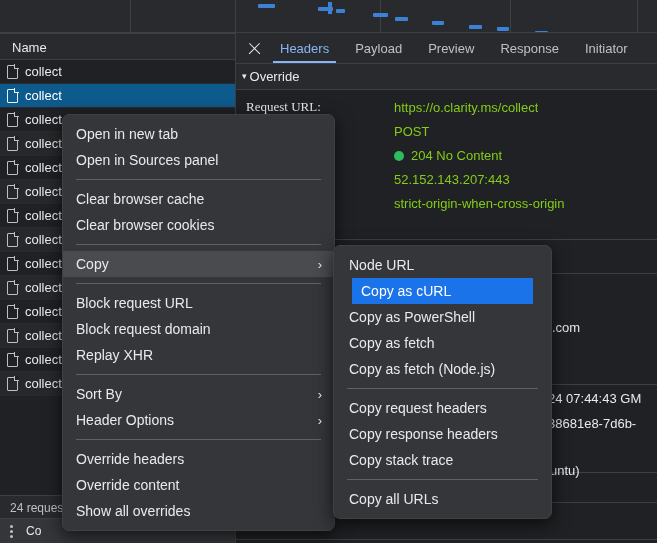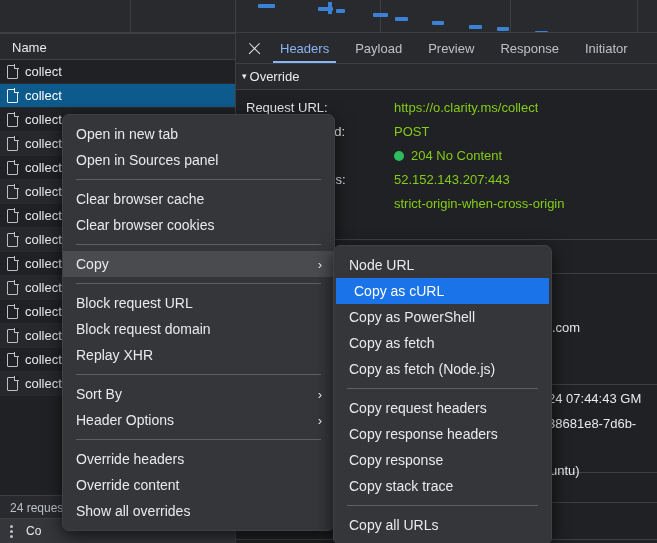--- a/index.html
+++ b/index.html
@@ -99,21 +99,21 @@
 
   .section-head{
     height:26px; display:flex; align-items:center; gap:3px;
     padding-left:6px; font-size:13px; color:#e8eaed;
     background:#292a2d; border-bottom:1px solid #3c4043;
   }
   .caret{ font-size:9px; color:#e8eaed; line-height:1; }
 
   .kv{ position:relative; font-size:13px; color:#e8eaed; padding:5px 0 0 10px; }
   .kvrow{ display:flex; height:24px; align-items:center; white-space:nowrap; }
-  .kvkey{ width:148px; flex:none; color:#e8eaed; }
+  .kvkey{ width:148px; flex:none; color:#e8eaed;font-family:Liberation Serif, serif; }
   .kvval{ color:#84cc16; overflow:hidden; white-space:nowrap; }
   .dot{ display:inline-block; width:10px; height:10px; border-radius:50%; background:#2bbc5d; margin-right:7px; vertical-align:-1px; }
 
   .sep-line{ position:absolute; left:0; right:0; height:1px; background:#3c4043; }
 
   .frag{ position:absolute; font-size:13px; color:#e8eaed; white-space:nowrap; }
 
   
   .menu{
     position:absolute; background:#35363a;
@@ -127,21 +127,21 @@
     position:relative;
   }
   .mi.hover{ background:#4a4b4f;text-align:right; }
   .mi.sel{ background:#1a73e8; color:#fff; }
   .mi .arrow{ margin-left:auto; font-size:13px; color:#e8eaed; padding-left:20px; }
   .msep{ height:1px; background:#5f6064; margin:6px 13px; }
 
   #menu-main{ left:62px; top:114px; width:273px; }
   #menu-sub{ left:333px; top:245px; width:219px; }
   #menu-sub .mi{ padding-left:15px; }
-  #menu-sub .mi.sel{ border-radius:0; margin:0 2px; padding-left:18px; }
+  #menu-sub .mi.sel{ border-radius:0; margin:0 18px; padding-left:9px; }
 </style>
 </head>
 <body>
 
 <div id="root">
 
   <div class="waterfall">
     <div id="wf-cols">
         <div class="wf-col" style="left: 130px;"></div>
         <div class="wf-col" style="left: 235px;"></div>
@@ -406,23 +406,20 @@
         <span>Copy as fetch (Node.js)</span>
       </div>
       <div class="msep"></div>
       <div class="mi">
         <span>Copy request headers</span>
       </div>
       <div class="mi">
         <span>Copy response headers</span>
       </div>
       <div class="mi">
-        <span>Copy response</span>
-      </div>
-      <div class="mi">
         <span>Copy stack trace</span>
       </div>
       <div class="msep"></div>
       <div class="mi">
         <span>Copy all URLs</span>
       </div>
     </div>
 
 </div>
 

